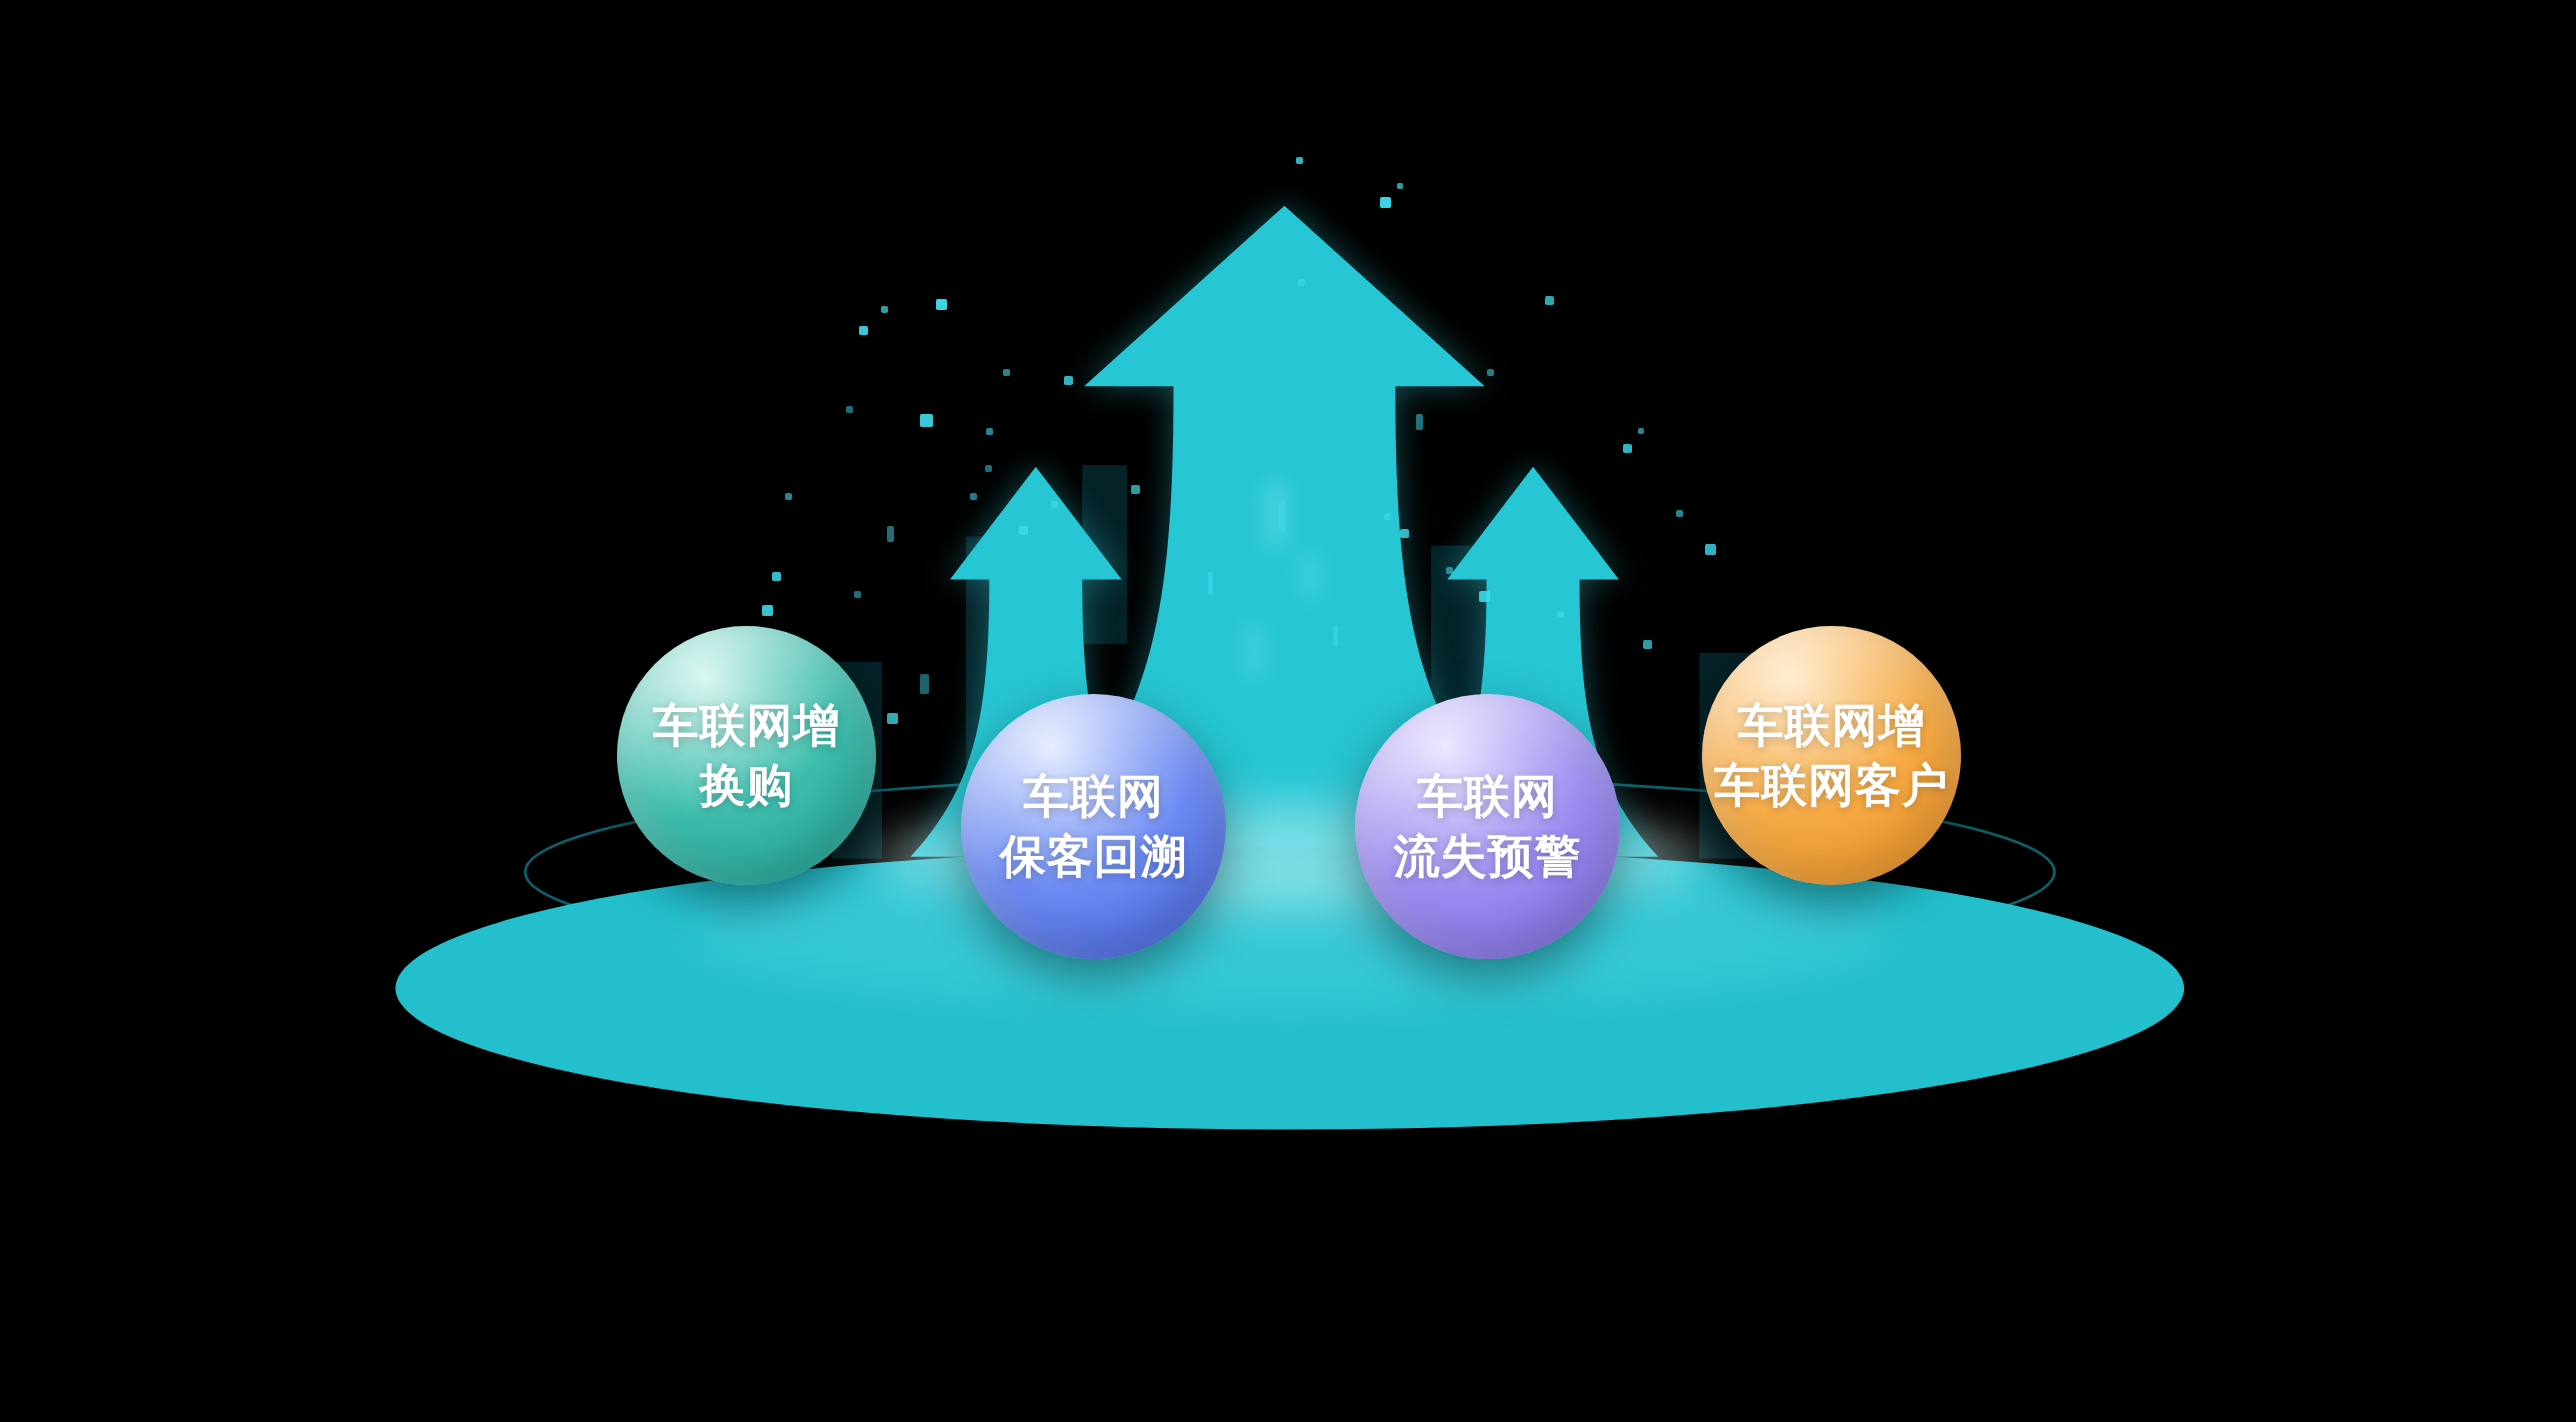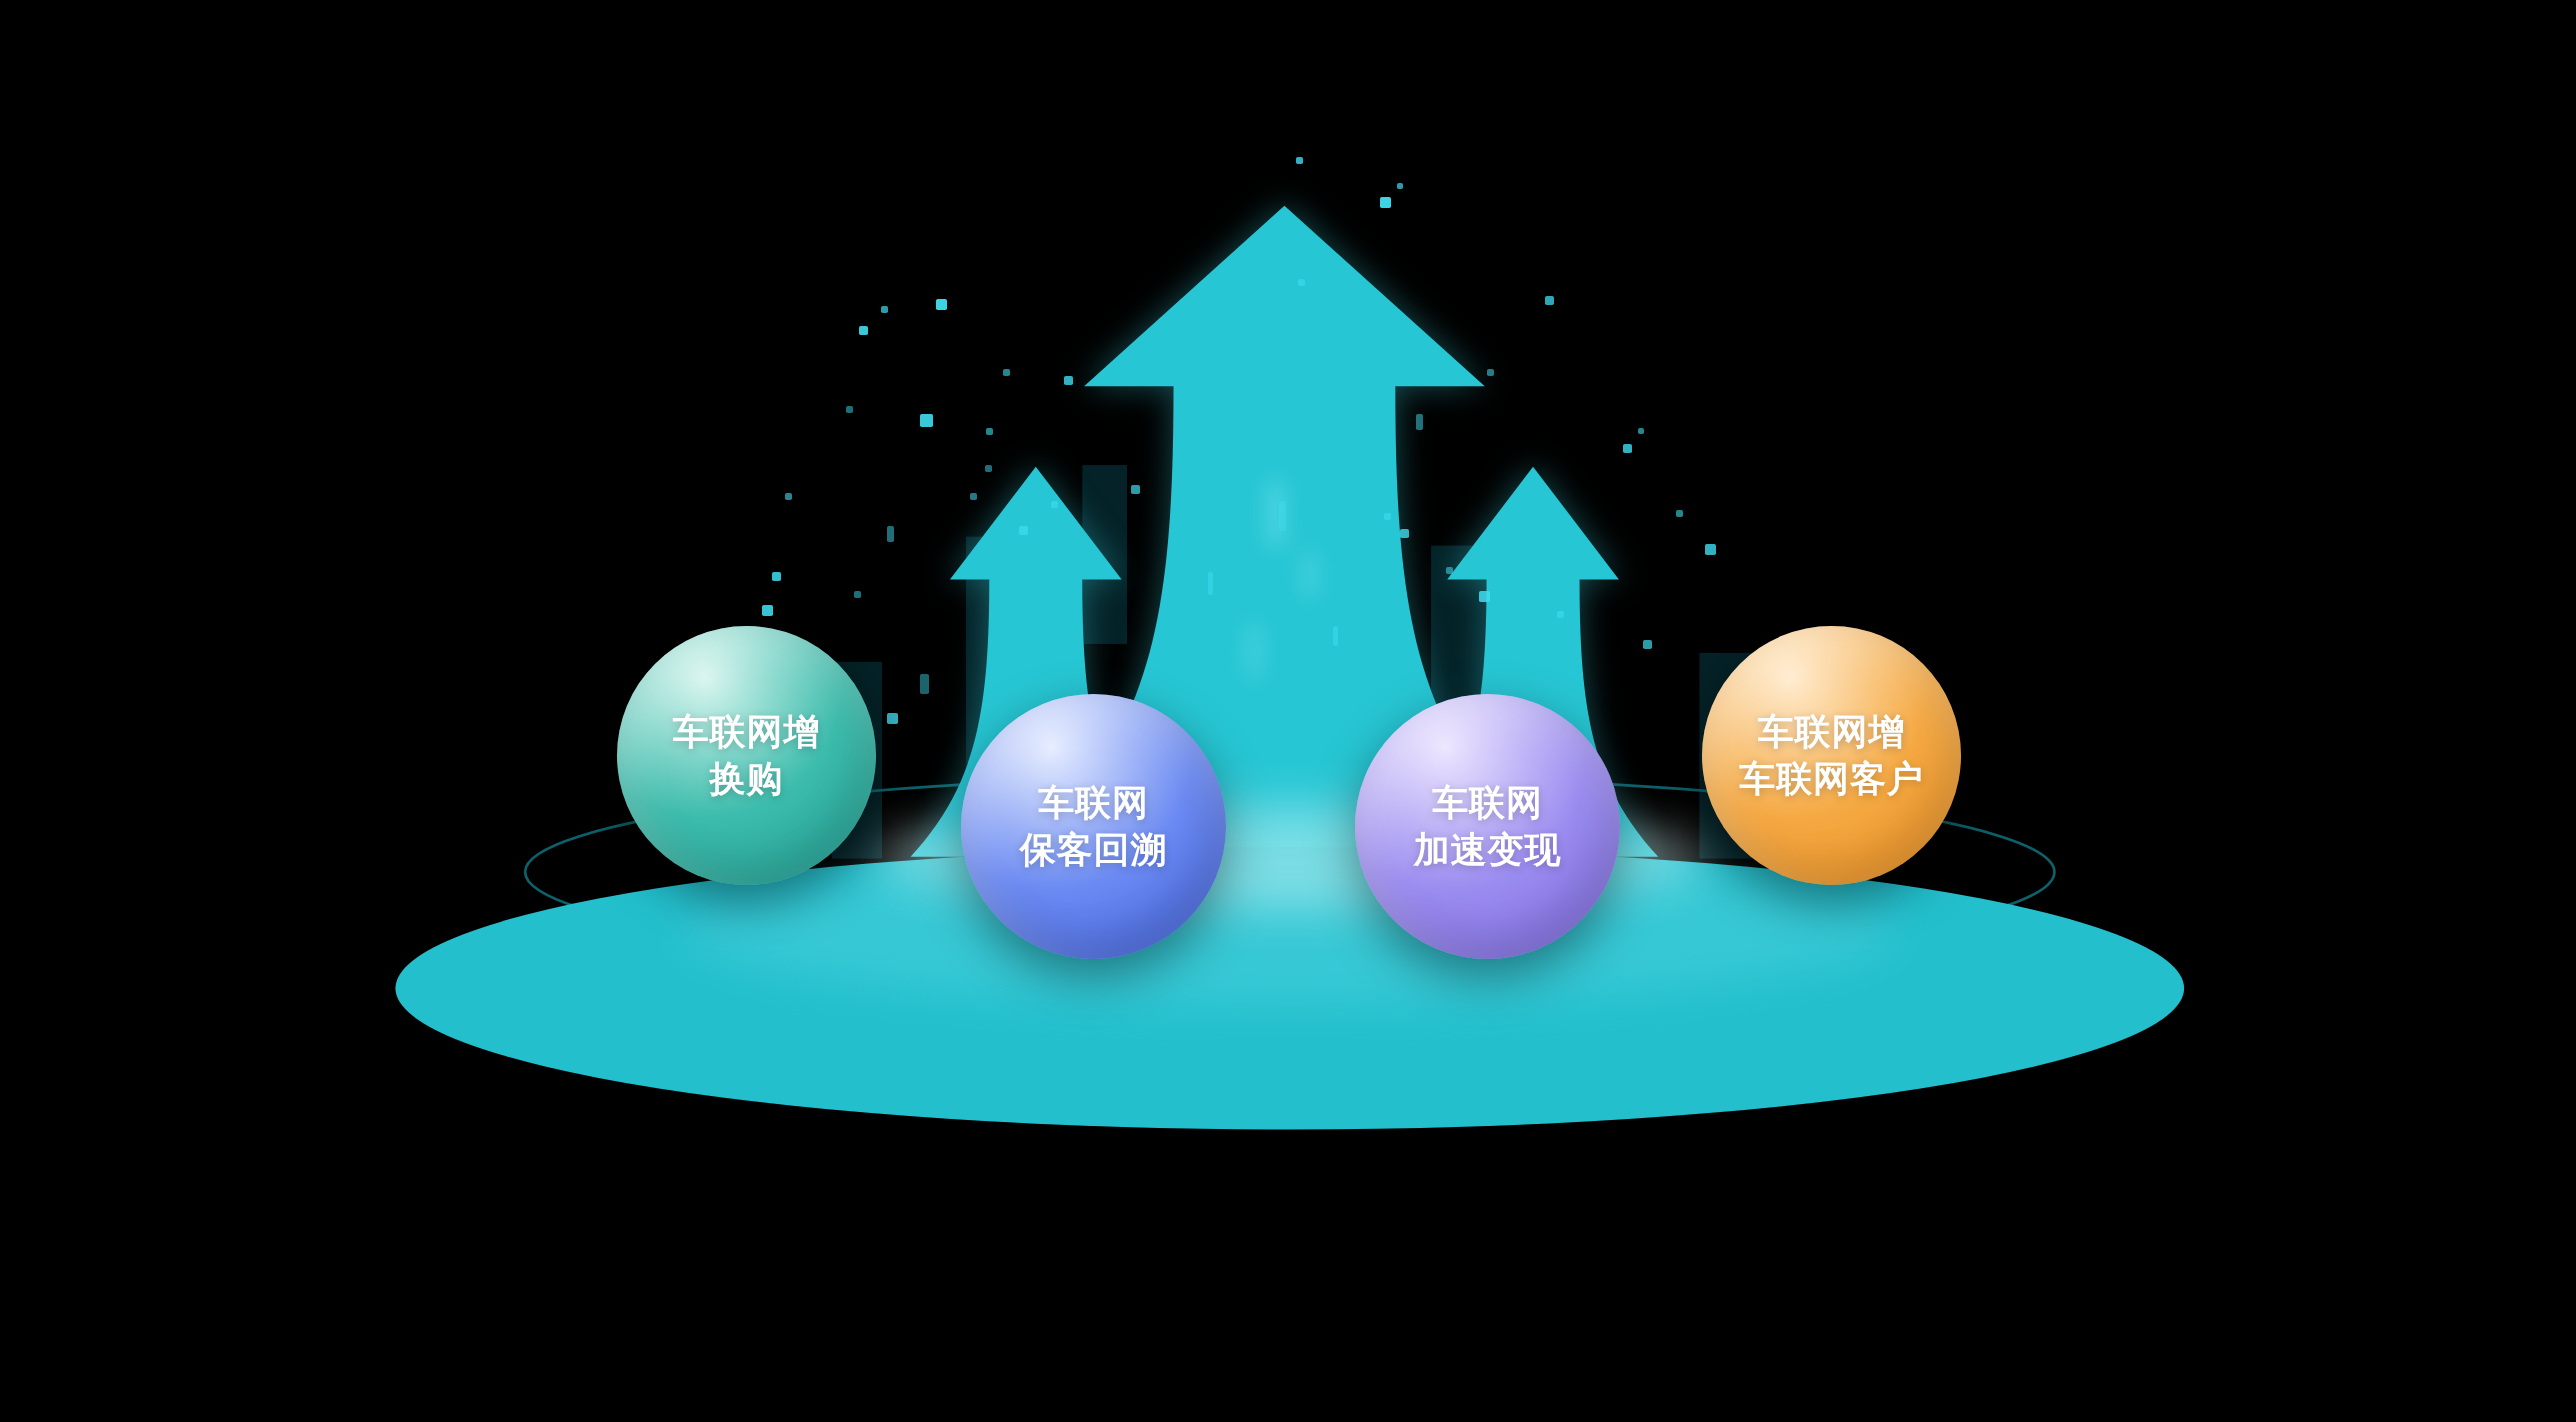--- a/index.html
+++ b/index.html
@@ -83,21 +83,21 @@
   .sphere-2 { left: 1355px; top: 694px; width: 265px; height: 265px; }
   .sphere-3 { left: 1702px; top: 626px; width: 259px; height: 259px; }
   .sphere-text {
     display: flex;
     flex-direction: column;
     align-items: center;
     justify-content: center;
     text-align: center;
     color: #ffffff;
     font-weight: 700;
-    font-size: 36px;
+    font-size: 46px;
     line-height: 1.3;
     letter-spacing: 0.9px;
     text-shadow: 0 1.8px 9px rgba(0, 0, 0, 0.22);
   }
 </style>
 </head>
 <body>
 
 <div class="stage">
 
@@ -206,21 +206,21 @@
   <div class="sphere sphere-1" style="background: radial-gradient(circle at 34% 20%, rgb(230, 237, 255) 0%, rgb(107, 138, 242) 52%, rgb(63, 95, 217) 100%);">
     <div class="sphere-text">
       <span>车联网</span>
       <span>保客回溯</span>
     </div>
   </div>
 
   <div class="sphere sphere-2" style="background: radial-gradient(circle at 34% 20%, rgb(236, 230, 255) 0%, rgb(155, 140, 240) 52%, rgb(122, 103, 221) 100%);">
     <div class="sphere-text">
       <span>车联网</span>
-      <span>加速变现</span>
+      <span>流失预警</span>
     </div>
   </div>
 
   <div class="sphere sphere-3" style="background: radial-gradient(circle at 34% 20%, rgb(255, 236, 207) 0%, rgb(245, 169, 67) 52%, rgb(236, 143, 31) 100%);">
     <div class="sphere-text">
       <span>车联网增</span>
       <span>车联网客户</span>
     </div>
   </div>
 

